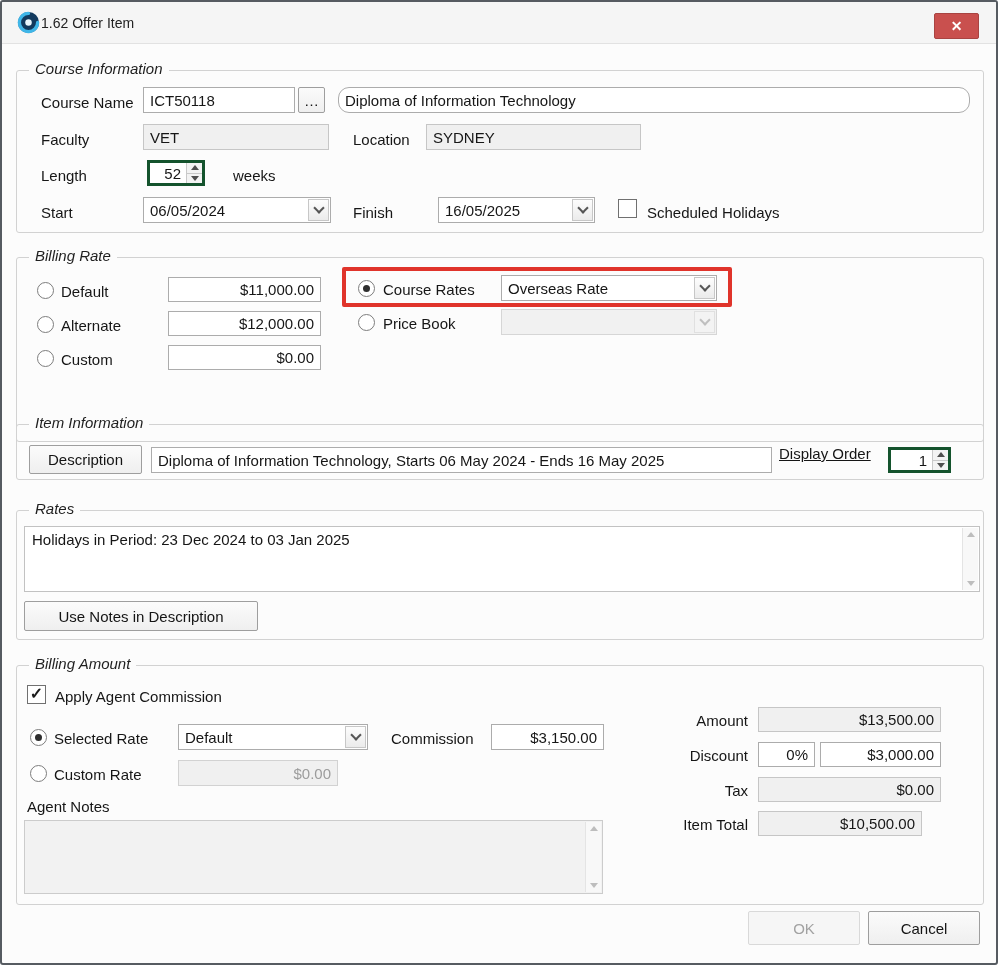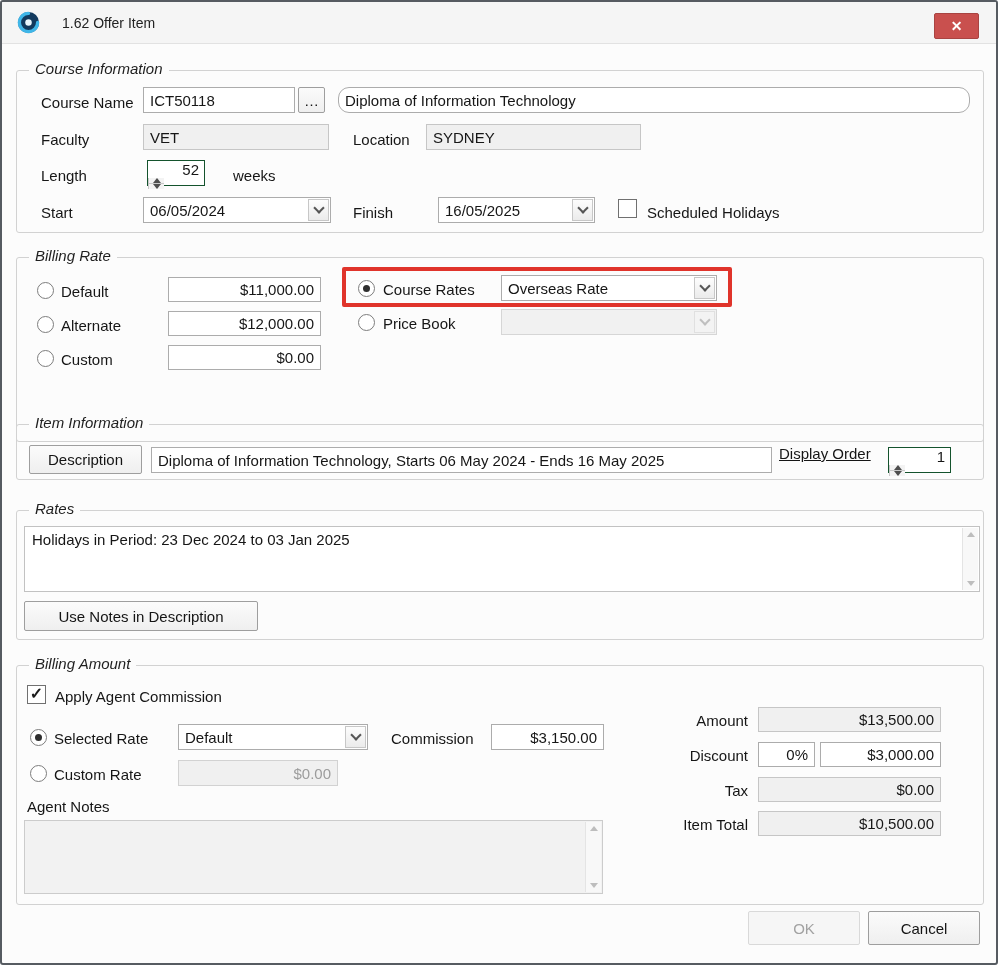--- a/index.html
+++ b/index.html
@@ -9,21 +9,21 @@
   #window {
     position:relative; width:998px; height:965px;
     background:#fcfcfc; border:2px solid #565b61; border-radius:3px;
     overflow:hidden;
   }
 
   
   .titlebar {
     position:absolute; top:0; left:0; right:0; height:42px;
     background:#f5f5f5; border-bottom:1px solid #e2e2e2;
-    display:flex; align-items:center; padding-left:15px; gap:22px;
+    display:flex; align-items:center; padding-left:15px; gap:1px;
   }
   .titlebar .title { font-size:14px; color:#222; }
   .close-btn {
     position:absolute; top:11px; right:17px; width:45px; height:26px;
     border:1px solid #a94442; border-radius:2px;
     display:flex; align-items:center; justify-content:center;
     color:#fff; font-size:14px; font-weight:bold; cursor:pointer;
   }
 
   
@@ -56,21 +56,21 @@
     width:21px; margin:1px; border:1px solid #c7c7c7;
     background:linear-gradient(#fdfdfd,#ebebeb);
     display:flex; align-items:center; justify-content:center;
   }
   .chev { width:8px; height:8px; border-right:2px solid #555; border-bottom:2px solid #555; transform:rotate(45deg); margin-top:-4px; }
   .combo.dis { background:#f1f1f1; border-color:#d6d6d6; }
   .combo.dis .dd { background:#f3f3f3; border-color:#e0e0e0; }
   .combo.dis .chev { border-color:#bfbfbf; }
 
   
-  .spin { position:absolute; background:#fff; border:1px solid #14532d; display:flex;flex-direction:column; }
+  .spin { position:absolute; background:#fff; border:3px solid #14532d; display:flex; }
   .spin .val { flex:1; display:flex; align-items:center; justify-content:flex-end; padding:0 5px; font-size:15px; }
   .spin .btns { width:16px; border-left:1px solid #c9c9c9; display:flex; flex-direction:column; }
   .spin .btns .b { flex:1; display:flex; align-items:center; justify-content:center; background:#f3f3f3; }
   .spin .btns .b + .b { border-top:1px solid #c9c9c9; }
   .tU { width:0; height:0; border-left:4px solid transparent; border-right:4px solid transparent; border-bottom:5px solid #4e4e4e; }
   .tD { width:0; height:0; border-left:4px solid transparent; border-right:4px solid transparent; border-top:5px solid #4e4e4e; }
 
   
   .radio { position:absolute; width:17px; height:17px; border:1px solid #7d7d7d; border-radius:50%; background:#fff; }
   .radio.sel::after { content:""; position:absolute; left:4px; top:4px; right:4px; bottom:4px; border-radius:50%; background:#2e2e2e; }
@@ -306,21 +306,21 @@
     <div class="field money" style="left:803px;top:76px;width:121px;height:25px;">
       <span>$3,000.00</span>
     </div>
 
     <span class="lbl r" style="left:560px;top:115px;width:171px;">Tax</span>
     <div class="field ro money" style="left:741px;top:111px;width:183px;height:25px;">
       <span>$0.00</span>
     </div>
 
     <span class="lbl r" style="left:560px;top:149px;width:171px;">Item Total</span>
-    <div class="field ro money" style="left:741px;top:145px;width:183px;height:25px;">
+    <div class="field ro money" style="left:741px;top:145px;width:164px;height:25px;">
       <span>$10,500.00</span>
     </div>
   </div>
 
   <div class="btn disabled" style="left:746px;top:909px;width:112px;height:34px;">
     <span>OK</span>
   </div>
   <div class="btn" style="left:866px;top:909px;width:112px;height:34px;">
     <span>Cancel</span>
   </div>

